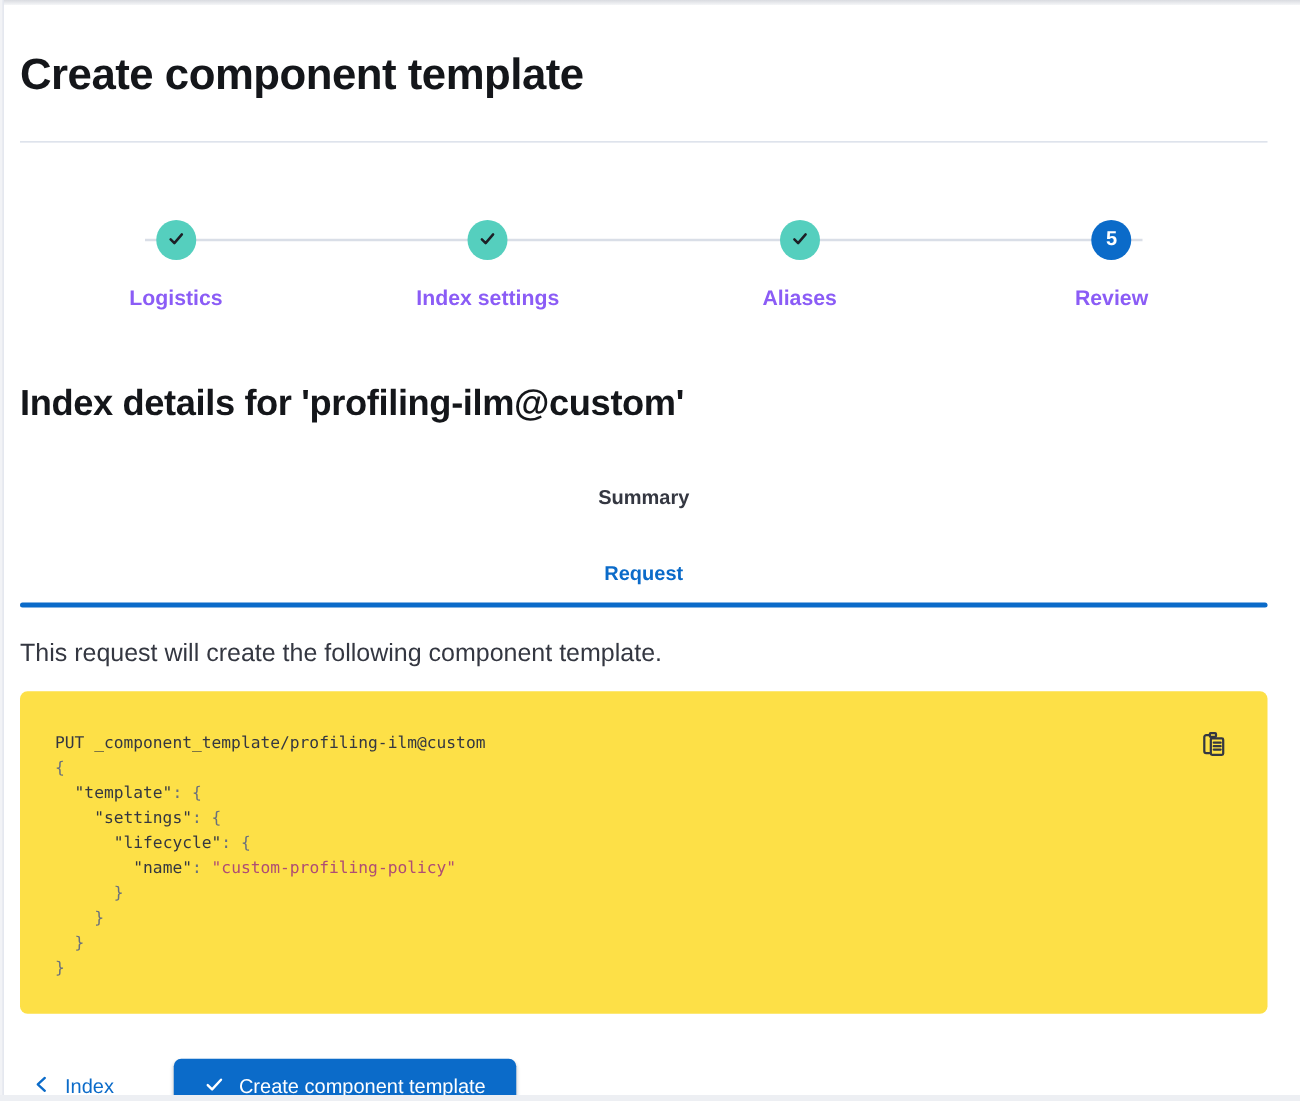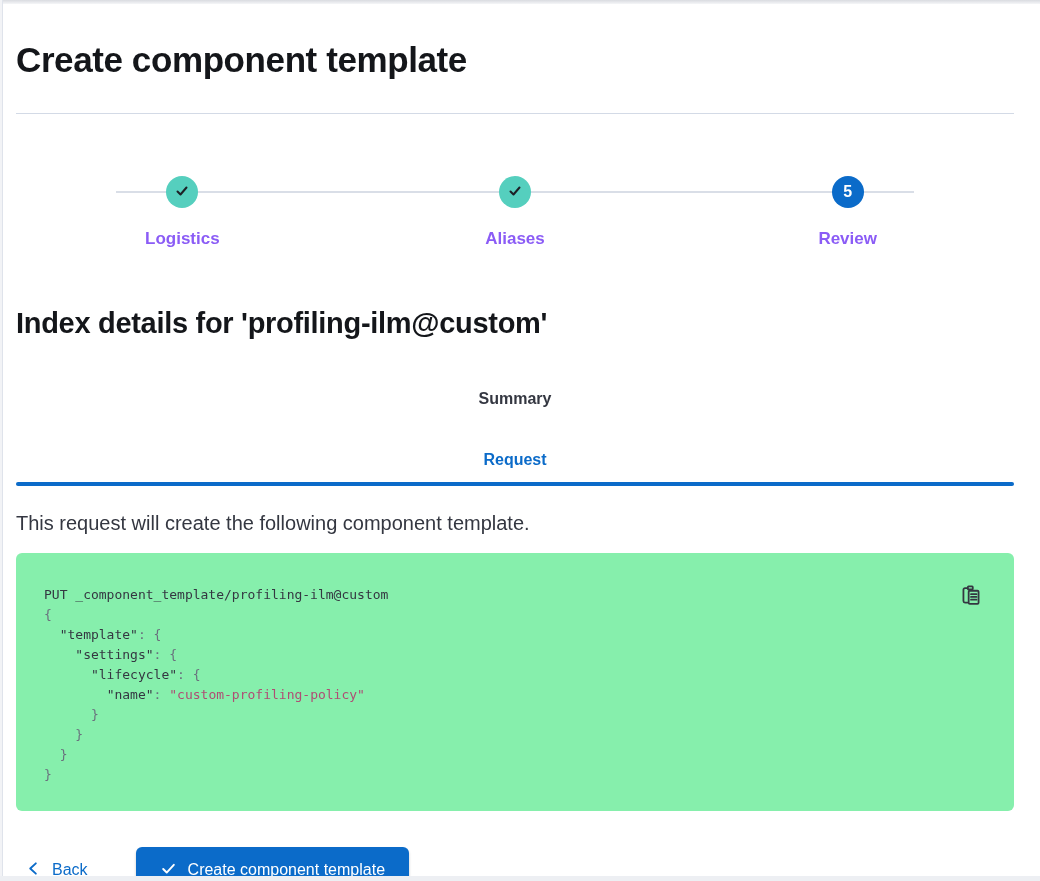--- a/index.html
+++ b/index.html
@@ -51,21 +51,21 @@
   .tab { font-size:16px; font-weight:700; line-height:22px; padding:0 2px 13px;
          color:#343741; cursor:pointer; background:none; border:none; position:relative;
          font-family:inherit; }
   .tab.active { color:#0b6bc9; }
   .tab.active::after { content:""; position:absolute; left:0; right:0; bottom:-2px;
                        height:4px; background:#0b6bc9; border-radius:2px; }
 
   .tab-description { margin:26px 0 0; font-size:20px; line-height:24px; color:#343741; }
 
   
-  .code-panel { position:relative; margin-top:18px; background:#86efac;
+  .code-panel { position:relative; margin-top:18px; background:#fde047;
                 border-radius:6px; padding:32px 28px 26px; }
   .code { font-family:"DejaVu Sans Mono", "Liberation Mono", monospace;
           font-size:13px; line-height:20px; white-space:pre; color:#343741; }
   .code-line { min-height:20px; }
   .c-plain  { color:#343741; }
   .c-key    { color:#343741; }
   .c-brace  { color:#69707d; }
   .c-string { color:#af4d74; }
   .copy-button { position:absolute; top:30px; right:30px; width:26px; height:26px;
                  background:none; border:none; padding:0; cursor:pointer;
@@ -101,20 +101,30 @@
       <span class="step-circle">
         <span>
           <svg width="16" height="16" viewBox="0 0 16 16" fill="none">
               <path d="M3.5 8.5 L6.5 11.5 L12.5 4.5" stroke="#1d2026" stroke-width="2" stroke-linecap="round" stroke-linejoin="round"></path>
             </svg>
         </span>
       </span>
       <span class="step-label">Logistics</span>
     </button>
 
+    <button class="step complete">
+      <span class="step-circle">
+        <span>
+          <svg width="16" height="16" viewBox="0 0 16 16" fill="none">
+              <path d="M3.5 8.5 L6.5 11.5 L12.5 4.5" stroke="#1d2026" stroke-width="2" stroke-linecap="round" stroke-linejoin="round"></path>
+            </svg>
+        </span>
+      </span>
+      <span class="step-label">Index settings</span>
+    </button>
 
     <button class="step complete">
       <span class="step-circle">
         <span>
           <svg width="16" height="16" viewBox="0 0 16 16" fill="none">
               <path d="M3.5 8.5 L6.5 11.5 L12.5 4.5" stroke="#1d2026" stroke-width="2" stroke-linecap="round" stroke-linejoin="round"></path>
             </svg>
         </span>
       </span>
       <span class="step-label">Aliases</span>
@@ -152,21 +162,21 @@
     </button>
   </div>
 
   <div class="footer">
     <button class="back-button">
       <span>
         <svg width="15" height="15" viewBox="0 0 16 16" fill="none">
             <path d="M10.5 2.5 L4.5 8 L10.5 13.5" stroke="#0b6bc9" stroke-width="2" stroke-linecap="round" stroke-linejoin="round"></path>
           </svg>
       </span>
-      <span>Back</span>
+      <span>Index</span>
     </button>
 
     <button class="submit-button">
       <span>
         <svg width="17" height="17" viewBox="0 0 16 16" fill="none">
             <path d="M3 8.5 L6.3 11.8 L13 4.5" stroke="#ffffff" stroke-width="1.8" stroke-linecap="round" stroke-linejoin="round"></path>
           </svg>
       </span>
       <span>Create component template</span>
     </button>

